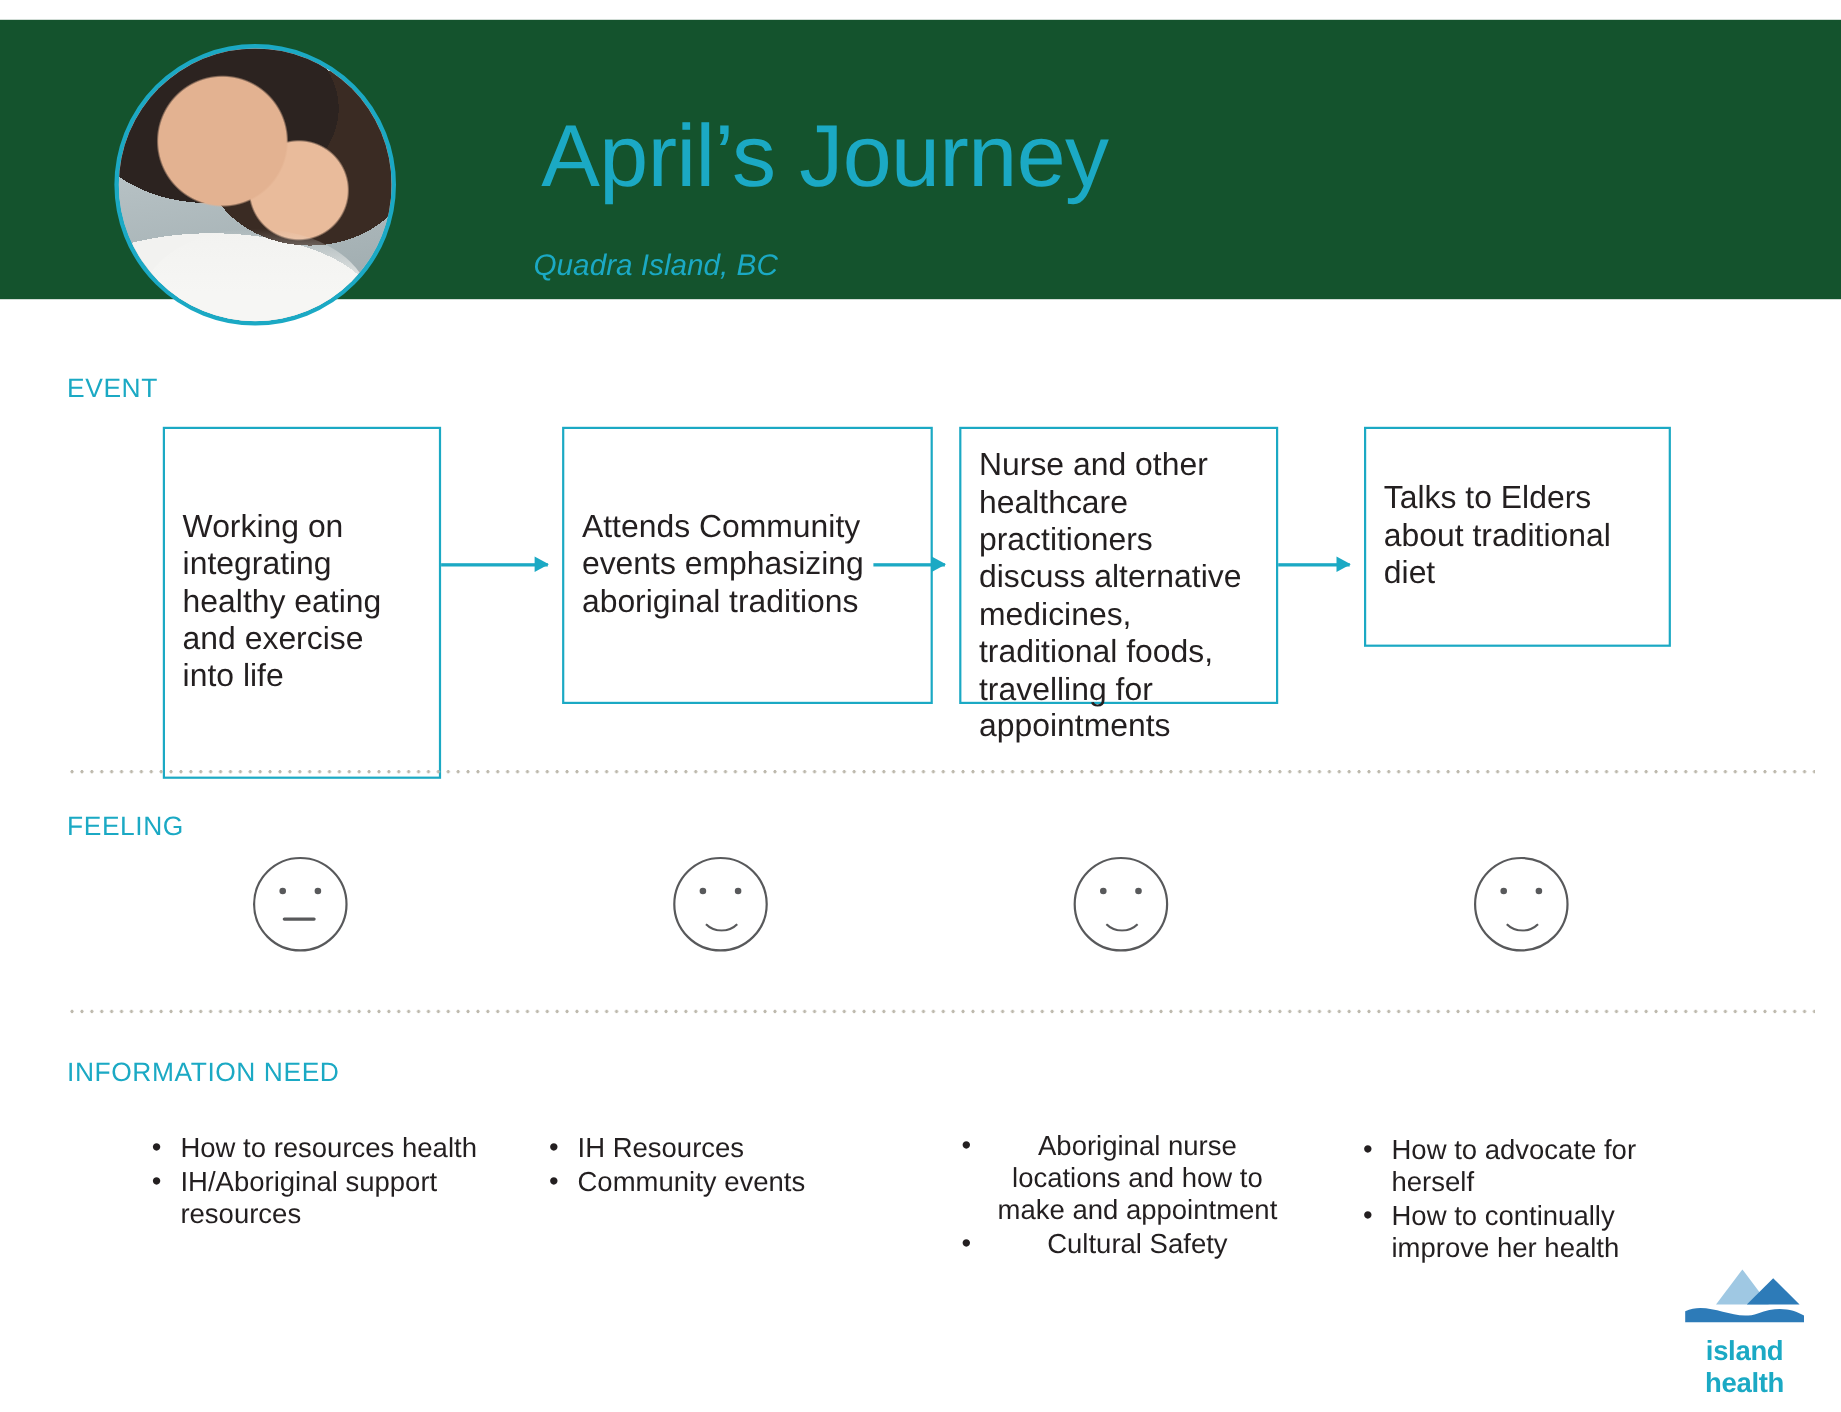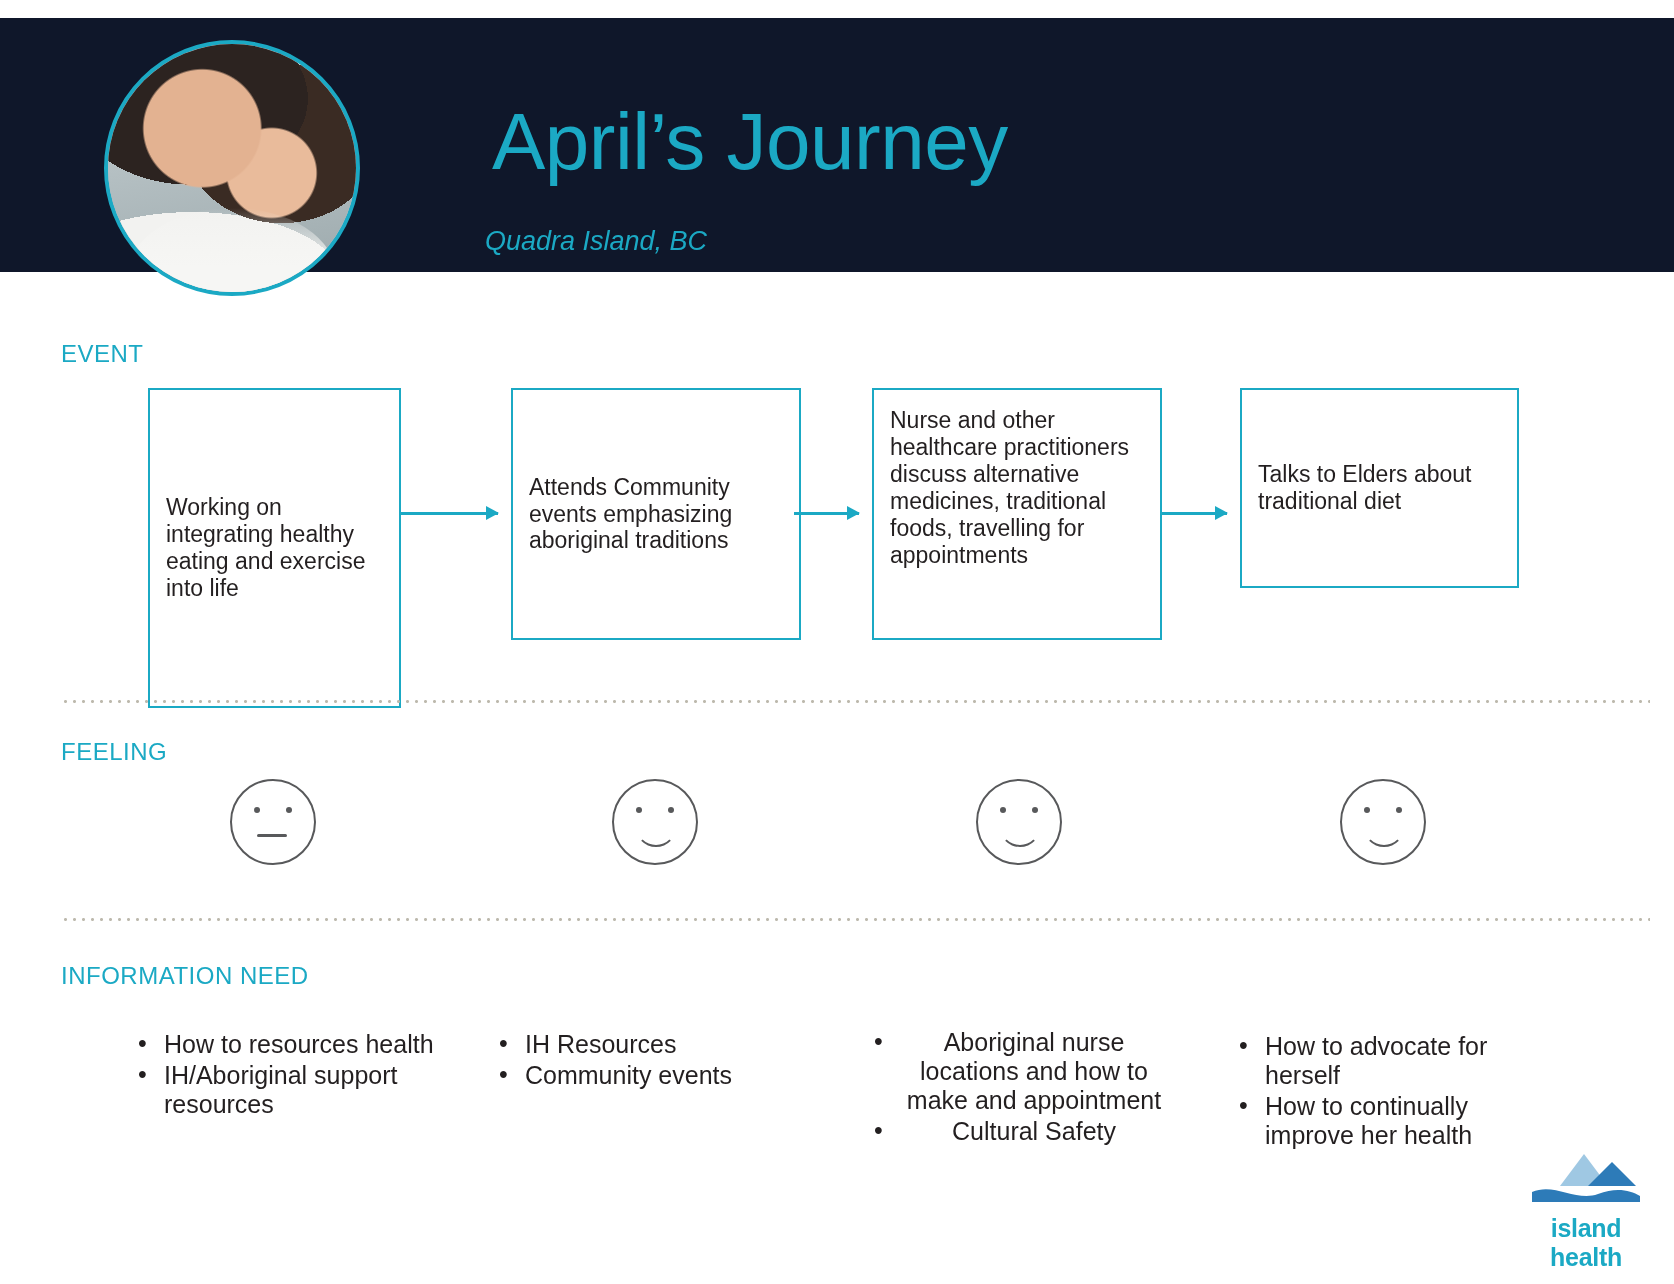--- a/index.html
+++ b/index.html
@@ -16,21 +16,21 @@
     overflow: hidden;
   }
 
   
   .header {
     position: absolute;
     left: 0;
     top: 18px;
     width: 1674px;
     height: 254px;
-    background: #0f172a;
+    background: #14532d;
     text-decoration: underline;
   }
   .avatar {
     position: absolute;
     left: 104px;
     top: 22px;
     width: 248px;
     height: 248px;
     border-radius: 50%;
     border: 4px solid #1ba9c4;
@@ -92,26 +92,26 @@
   .event-box {
     position: absolute;
     border: 2px solid #1ba9c4;
     background: #ffffff;
     box-sizing: border-box;
     display: flex;
     align-items: center;
   }
   .event-box .txt {
     padding: 0 16px;
-    font-size: 23px;
+    font-size: 29px;
     line-height: 1.17;
     color: #231f20;
   }
   #event-0 { left: 148px;  top: 388px; width: 253px; height: 320px; }
-  #event-1 { left: 511px;  top: 388px; width: 290px; height: 252px; }
+  #event-1 { left: 511px;  top: 388px; width: 337px; height: 252px; }
   #event-2 { left: 872px;  top: 388px; width: 290px; height: 252px; align-items: flex-start; }
   #event-2 .txt { padding-top: 17px; }
   #event-3 { left: 1240px; top: 388px; width: 279px; height: 200px; }
 
   .arrow {
     position: absolute;
     top: 512px;
     height: 3px;
     background: #1ba9c4;
   }

